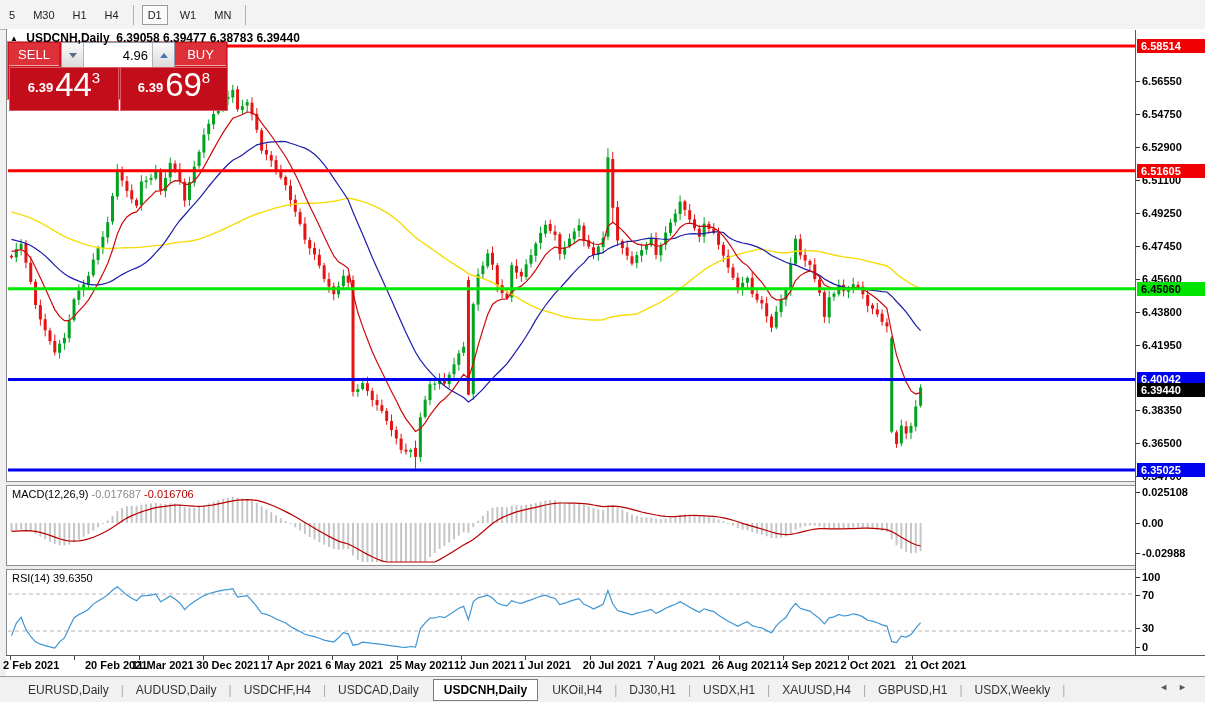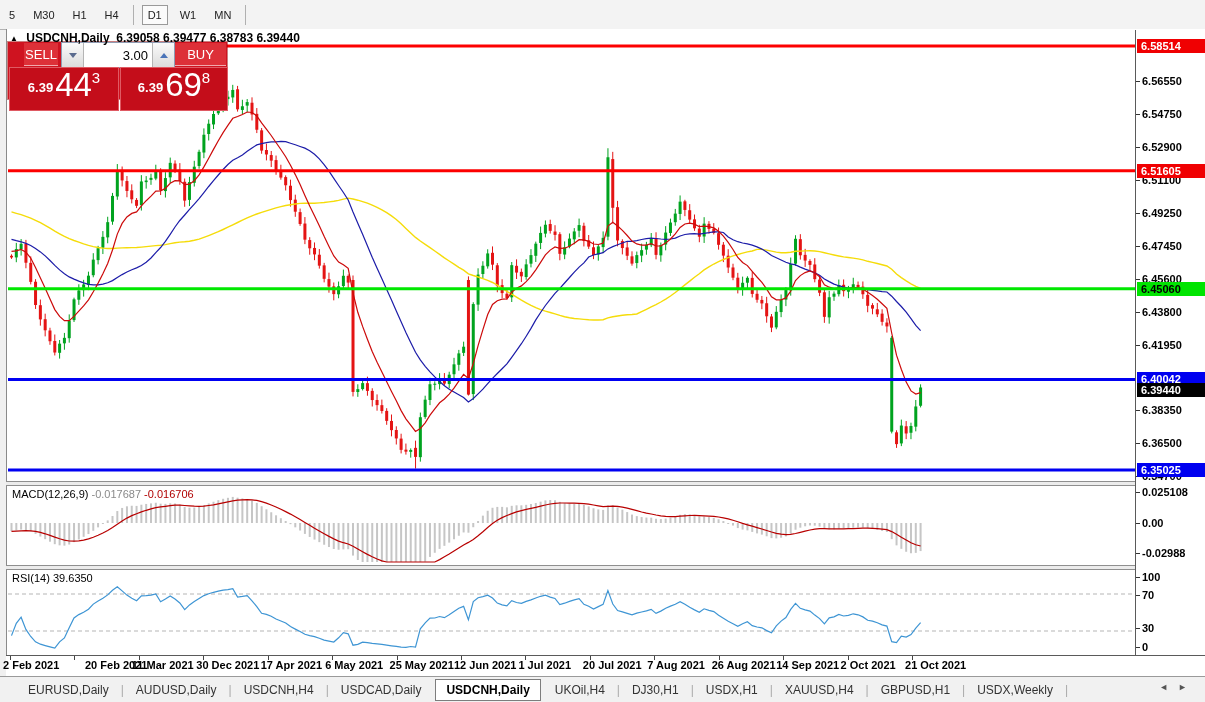--- a/index.html
+++ b/index.html
@@ -13,21 +13,21 @@
   .tf-sep{width:1px;height:20px;background:#b0b0b0;margin:0 5px;}
   
   #win-bg{left:6px;top:29px;width:1199px;height:647px;background:#fff;border-left:1px solid #8a8a8a;}
   #header-row{left:10px;top:31px;height:14px;font-size:12px;font-weight:600;color:#000;white-space:nowrap;z-index:6;}
   #header-row .mk{font-size:8px;margin-right:5px;vertical-align:1px;}
   
   #trade-panel{left:8px;top:42px;width:219px;height:57px;background:#cf1320;z-index:5;
                box-shadow:0 0 0 1px rgba(150,0,0,.5);}
   .tp-btn{position:absolute;top:1px;height:22px;background:#dd3038;border-bottom:1px solid #f2a9ad;
           color:#fff;font-size:13px;display:flex;align-items:center;justify-content:center;cursor:pointer;}
-  #sell-btn{left:16px;width:34px;}
+  #sell-btn{left:1px;width:50px;}
   #buy-btn{left:167px;width:51px;}
   #vol-spin{position:absolute;left:53px;top:0px;width:112px;height:24px;background:#e8e8e8;border:1px solid #8e9bb3;display:flex;}
   .spin-btn{width:21px;height:100%;background:linear-gradient(#fafafa,#dcdcdc);display:flex;align-items:center;justify-content:center;cursor:pointer;}
   #vol-field{flex:1;background:#fff;border-left:1px solid #b5b5b5;border-right:1px solid #b5b5b5;
              font-size:13px;color:#000;display:flex;align-items:center;justify-content:flex-end;padding-right:4px;}
   .tri-dn{width:0;height:0;border-left:4px solid transparent;border-right:4px solid transparent;border-top:5px solid #5a6b8e;}
   .tri-up{width:0;height:0;border-left:4px solid transparent;border-right:4px solid transparent;border-bottom:5px solid #4a74b8;}
   .px-box{position:absolute;top:25px;height:31px;background:#c40d1a;border:1px solid #df5a63;display:flex;align-items:flex-end;justify-content:center;padding-bottom:11px;cursor:pointer;}
   #sell-box{left:1px;width:108px;}
   #buy-box{left:112px;width:106px;}
@@ -471,21 +471,21 @@
     <line x1="8" y1="379.4195999999992" x2="1135" y2="379.4195999999992" stroke="#0000f2" stroke-width="3"></line>
     <line x1="8" y1="469.97645000000006" x2="1135" y2="469.97645000000006" stroke="#0000f2" stroke-width="3"></line>
   </svg>
 
 <div id="trade-panel" class="abs">
   <div id="sell-btn" class="tp-btn">SELL</div>
   <div id="vol-spin">
     <div class="spin-btn">
         <span class="tri-dn"></span>
       </div>
-    <div id="vol-field">3.00</div>
+    <div id="vol-field">4.96</div>
     <div class="spin-btn">
         <span class="tri-up"></span>
       </div>
   </div>
   <div id="buy-btn" class="tp-btn">BUY</div>
   <div id="sell-box" class="px-box">
     <span class="px-small">6.39</span>
     <span class="px-big">44</span>
     <span class="px-sup">3</span>
   </div>
@@ -757,21 +757,21 @@
     <div class="ax-label" style="top: 611px;">0</div>
   </div>
 
 <div id="date-strip" class="abs"></div>
 
 <div id="tabbar" class="abs">
     <div class="tab">EURUSD,Daily</div>
     <div class="tab-sep">|</div>
     <div class="tab">AUDUSD,Daily</div>
     <div class="tab-sep">|</div>
-    <div class="tab">USDCNH,H4</div>
+    <div class="tab">USDCHF,H4</div>
     <div class="tab-sep">|</div>
     <div class="tab">USDCAD,Daily</div>
     <div class="tab active">USDCNH,Daily</div>
     <div class="tab">UKOil,H4</div>
     <div class="tab-sep">|</div>
     <div class="tab">DJ30,H1</div>
     <div class="tab-sep">|</div>
     <div class="tab">USDX,H1</div>
     <div class="tab-sep">|</div>
     <div class="tab">XAUUSD,H4</div>

